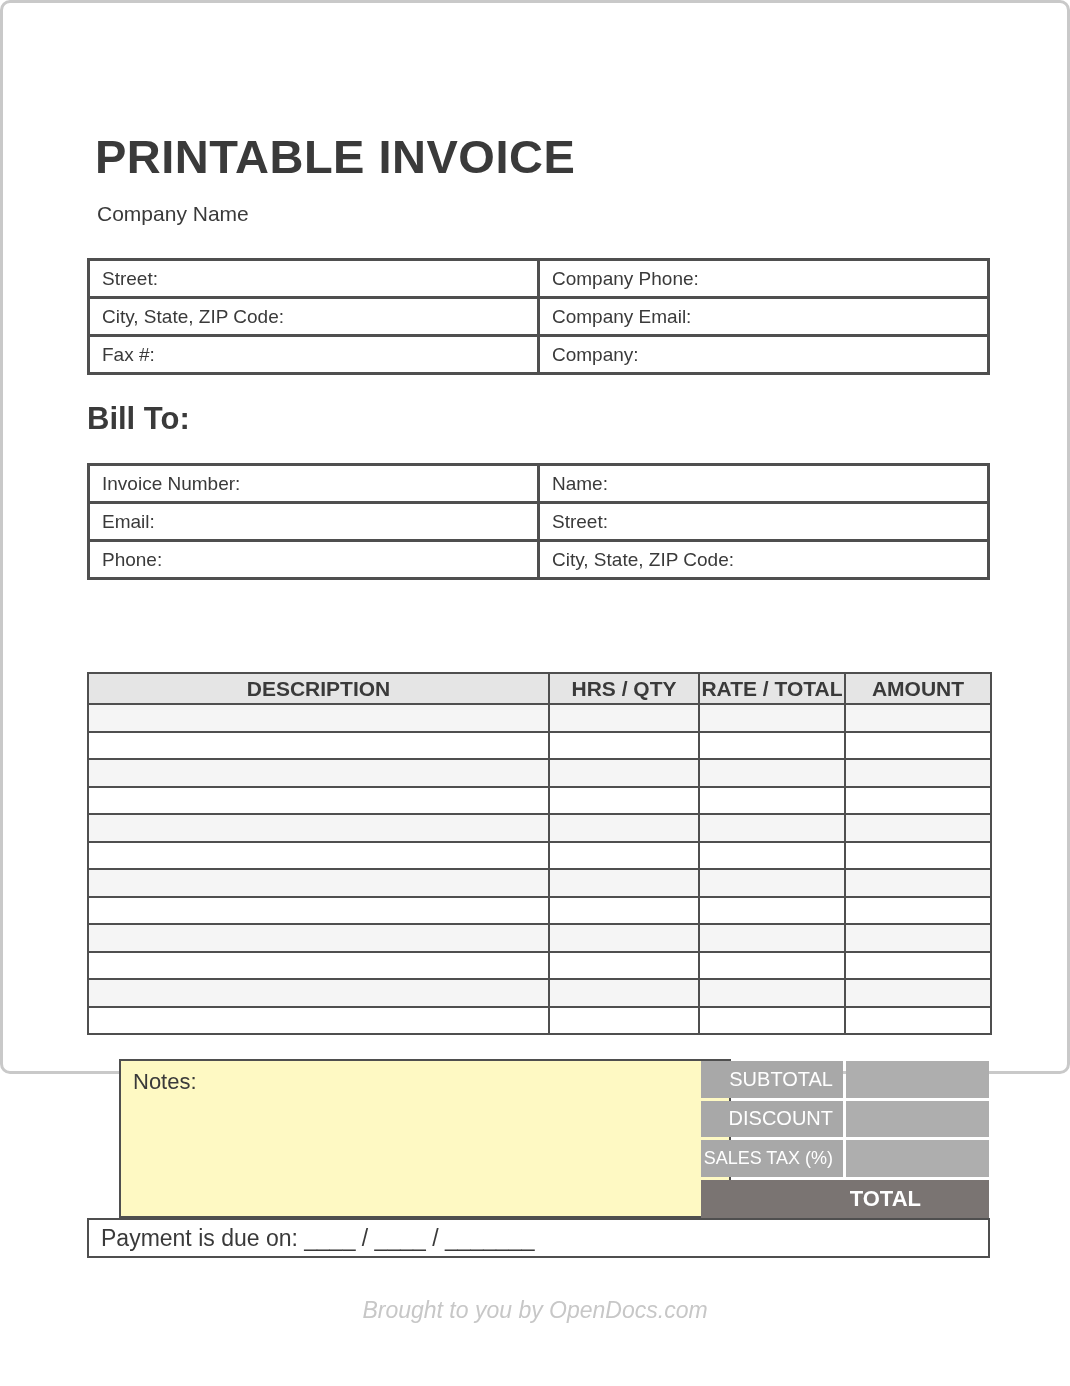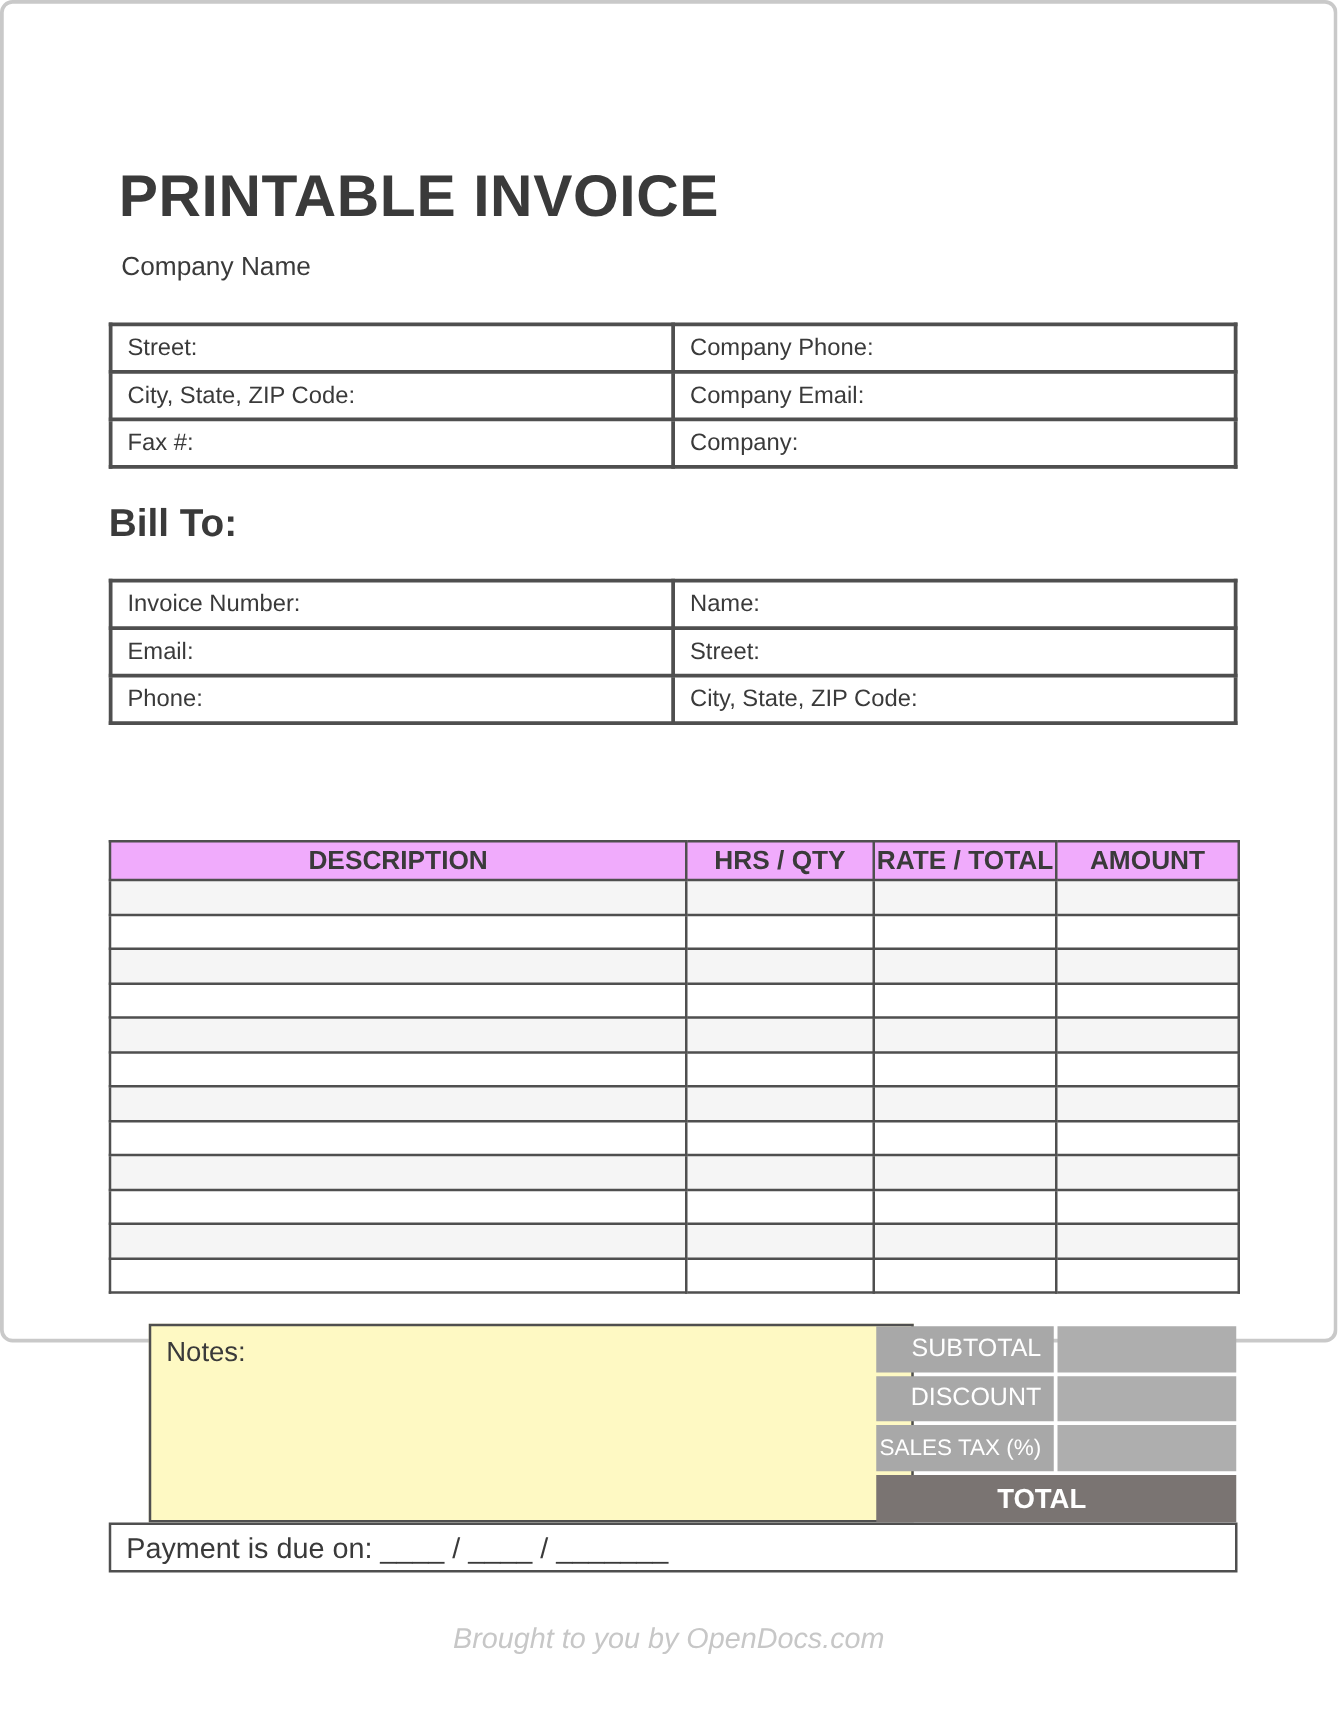--- a/index.html
+++ b/index.html
@@ -44,21 +44,21 @@
     font-size:31px; font-weight:bold; color:var(--text-dark,#3a3a3a);
   }
   table.items-table {
     position:absolute; left:84px; top:669px; width:903px;
     border-collapse:collapse; table-layout:fixed;
   }
   table.items-table th {
     border:2px solid var(--border-dark,#4f4f4f);
     height:31px; font-size:21px; font-weight:bold;
     color:var(--text-dark,#3a3a3a); text-align:center;
-    background:#f0abfc;
+    background:#e5e5e5;
     margin-top:36px;
   }
   table.items-table td {
     border:2px solid var(--border-dark,#4f4f4f);
     height:27.5px; background:#ffffff;
   }
   table.items-table tbody tr:nth-child(odd) td { background:var(--row-alt,#f5f5f5); }
   .notes-box {
     position:absolute; left:84px; top:1056px;
     width:612px; height:159px;
@@ -83,21 +83,21 @@
     display:flex; align-items:center; justify-content:flex-end;
     padding-right:10px; white-space:nowrap;
   }
   .summary .s-label.tax { font-size:18px; }
   .summary .s-amount { background:var(--summary-amount-gray,#aeaeae); }
   .summary .total-bar {
     grid-column:1 / 3;
     background:var(--total-gray,#7a7472);
     color:#ffffff; font-size:22px; font-weight:bold;
     display:flex; align-items:center; justify-content:flex-end;
-    padding-right:120px;
+    padding-right:68px;
   }
   .payment-row {
     position:absolute; left:84px; top:1215px;
     width:903px; height:40px;
     border:2px solid var(--border-dark,#4f4f4f);
     display:flex; align-items:center; padding-left:12px;
     font-size:23px; color:var(--text-dark,#3a3a3a);
     background:#ffffff;
   }
   .footer {

